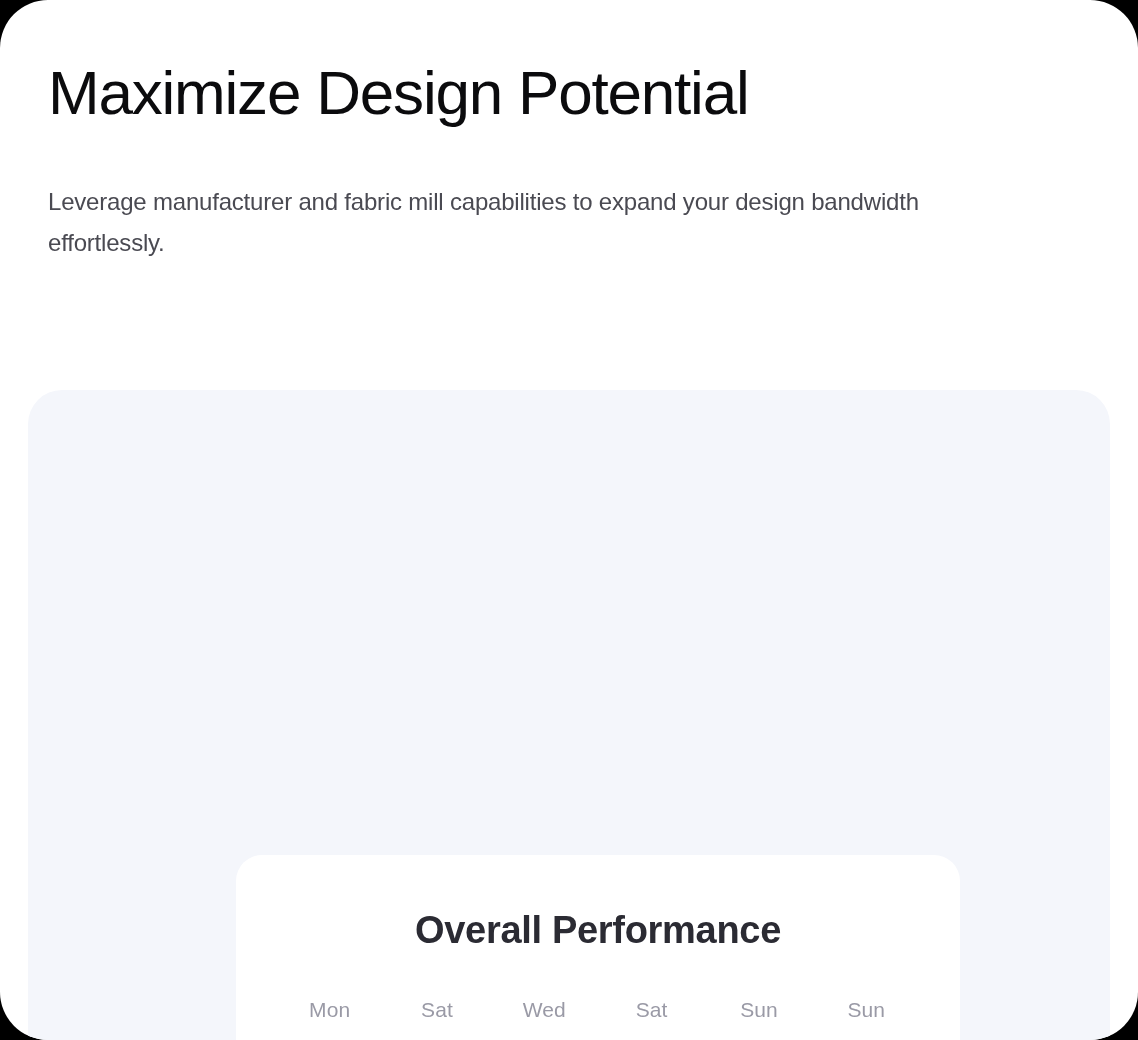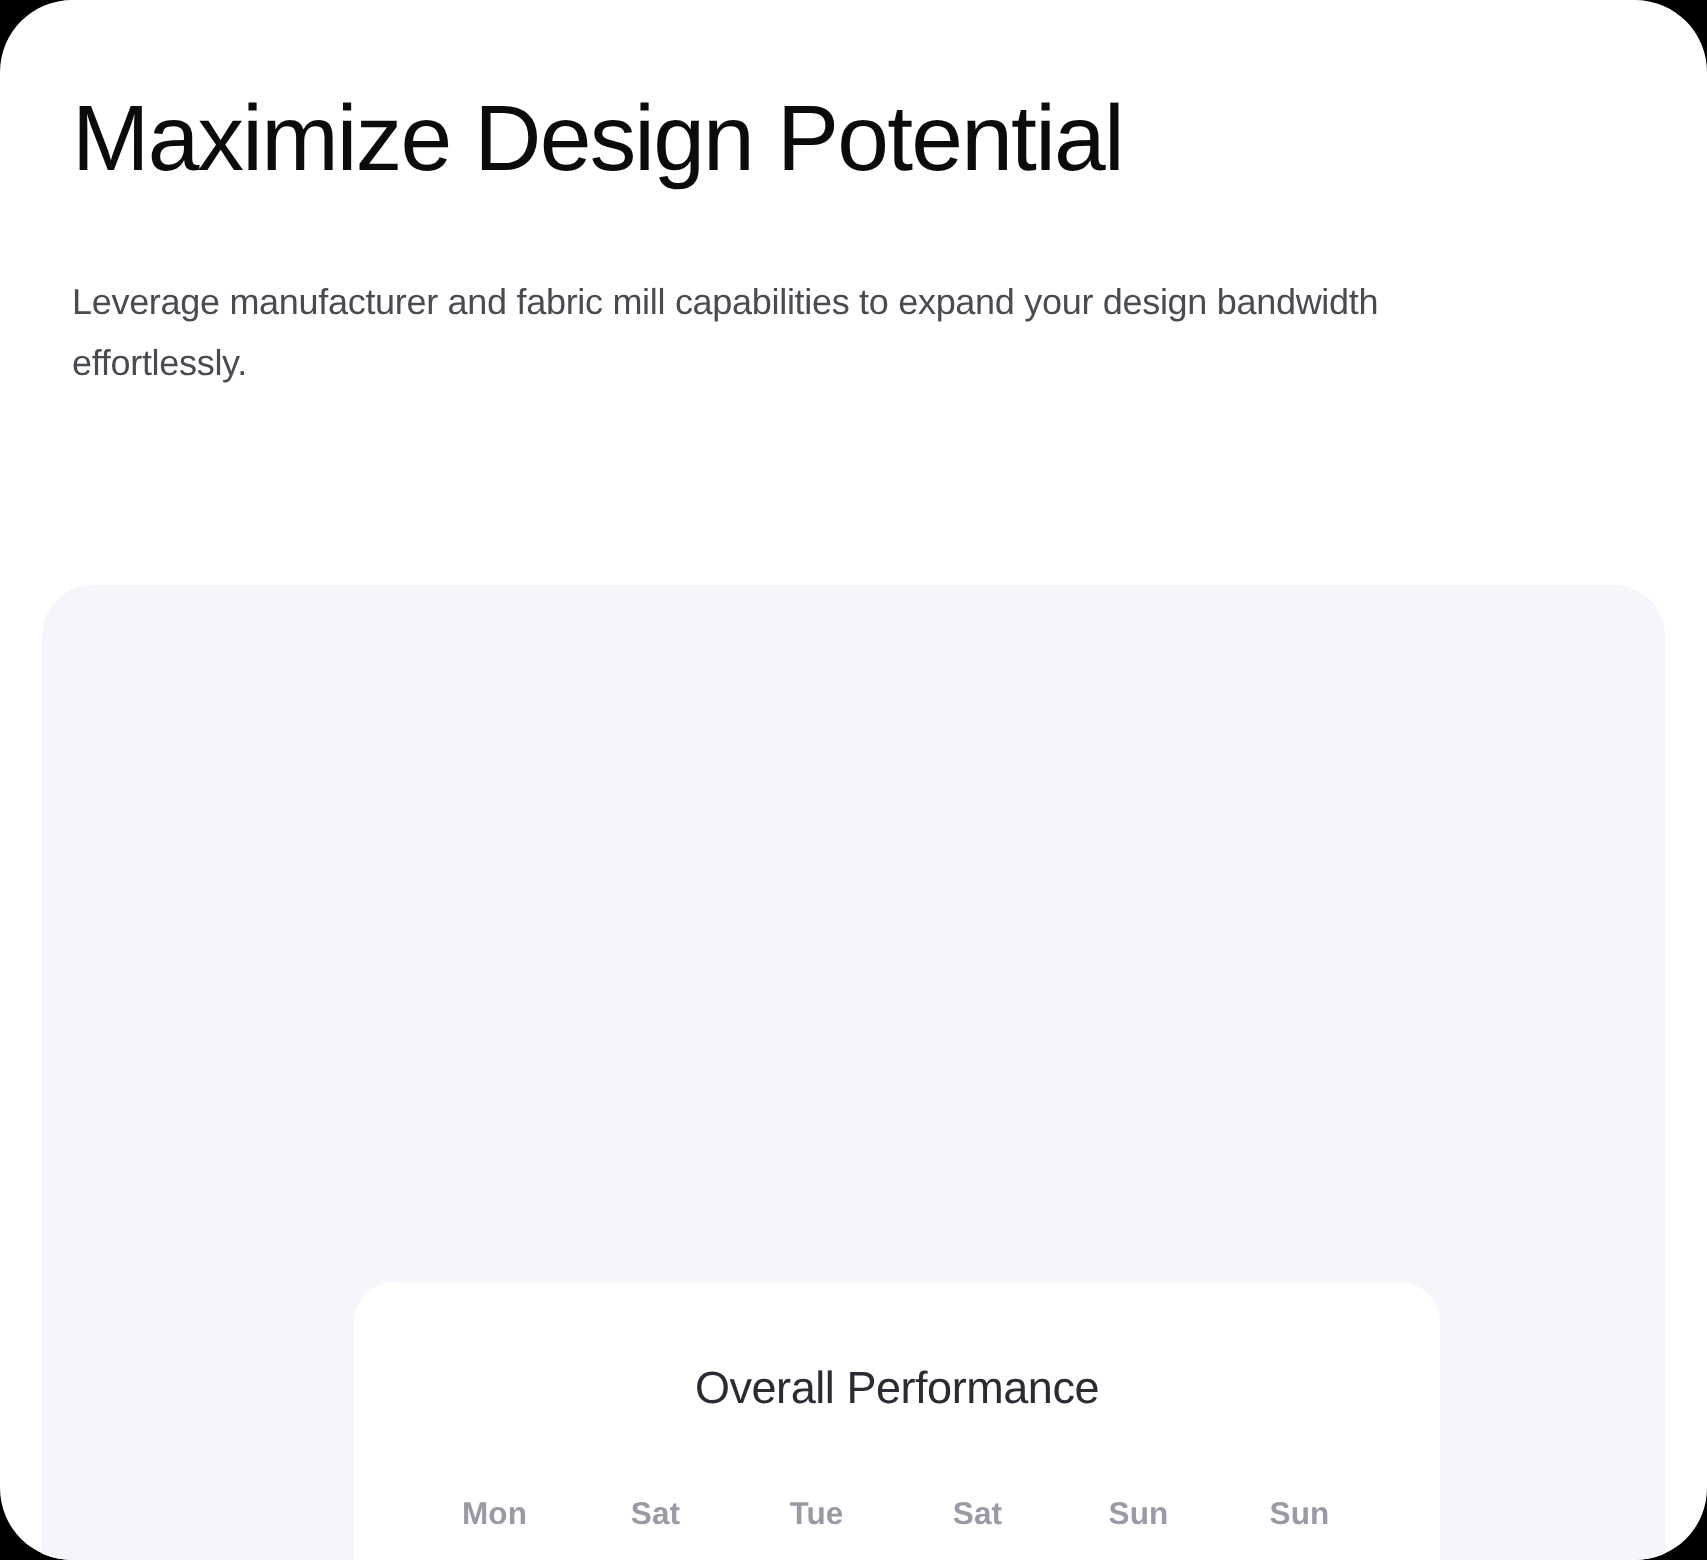--- a/index.html
+++ b/index.html
@@ -73,43 +73,43 @@
     background: #ffffff;
     border-radius: 26px;
   }
 
   .chart-title {
     position: absolute;
     left: 0;
     top: 54px;
     width: 724px;
     text-align: center;
-    font-size: 30px;
-    font-weight: 400;
+    font-size: 38px;
+    font-weight: 700;
     color: #2b2b33;
     letter-spacing: -0.3px;
   }
 
   
   .days-row {
     position: absolute;
     left: 40px;
     top: 143px;
     width: 644px;
     display: flex;
   }
   .day-col {
     flex: 1 1 0;
     text-align: center;
     position: relative;
   }
   .day-name {
     font-size: 21px;
     color: #9a9aa6;
-    font-weight: 700;
+    font-weight: 400;
     letter-spacing: 0.1px;
   }
 </style>
 </head>
 <body>
 
 <div class="page-card">
 
   <div class="hero">
     <h1 class="hero-title">Maximize Design Potential</h1>
@@ -125,21 +125,21 @@
       <div class="days-row">
         <div class="day-col">
           <div class="day-name">Mon</div>
 
         </div>
         <div class="day-col">
           <div class="day-name">Sat</div>
 
         </div>
         <div class="day-col">
-          <div class="day-name">Tue</div>
+          <div class="day-name">Wed</div>
 
         </div>
         <div class="day-col">
           <div class="day-name">Sat</div>
 
         </div>
         <div class="day-col">
           <div class="day-name">Sun</div>
 
         </div>

